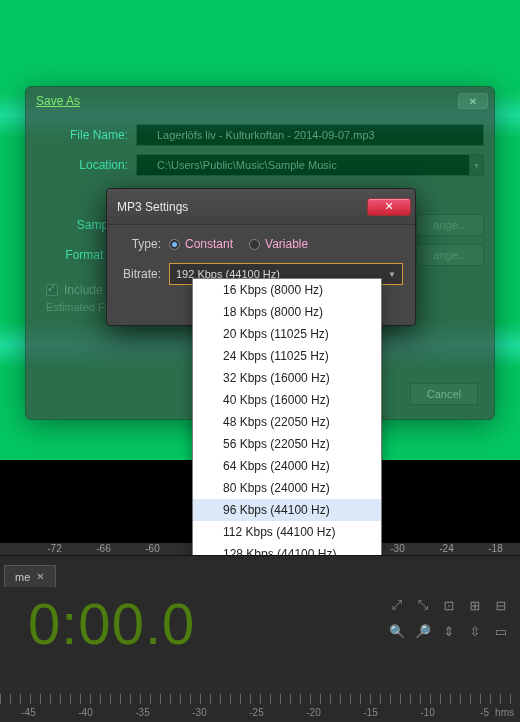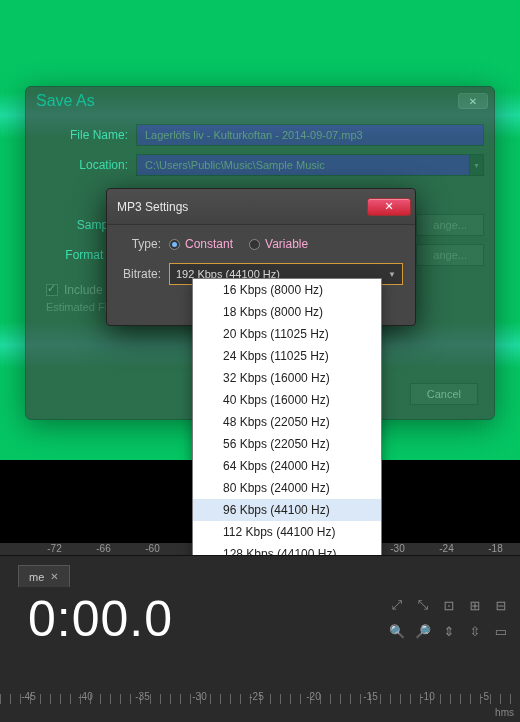--- a/index.html
+++ b/index.html
@@ -26,43 +26,43 @@
 
   .timeline-area {
     position: absolute; left:0; right:0; top: 555px; height: 167px;
     background: #2a2a2a;
     border-top: 1px solid #111;
   }
   .tab {
     position:absolute; top:565px; left:4px; height:22px; padding:0 10px;
     background:#3a3a3a; color:#ccc; font-size:11px; line-height:22px;
     border:1px solid #555; border-bottom:none;
-    display:flex; align-items:center; gap:6px;margin-left:14px;
+    display:flex; align-items:center; gap:6px;
   }
   .tab .x { color:#aaa; font-size:10px; cursor:pointer;}
   .ruler-top {
     position:absolute; top:543px; left:0; right:0; height:18px;
     background:#2f2f2f; color:#9a9a9a; font-size:10px;
     display:flex; padding-left:30px;
   }
   .ruler-top span{ width:56px; text-align:center; }
   .big-time {
     position:absolute; top:590px; left:28px;
-    color:#ffffff; font-size:50px; font-weight:300; letter-spacing:1px;
+    color:#4d7c0f; font-size:58px; font-weight:300; letter-spacing:1px;
     font-family:"Segoe UI Light","Segoe UI",sans-serif;
   }
   .ruler-bot {
     position:absolute; bottom:4px; left:0; right:0; height:30px;
     color:#888; font-size:10px;
   }
   .ruler-bot .ticks { position:absolute; bottom:14px; left:0; right:0; height:10px;
     background: repeating-linear-gradient(90deg,#666 0 1px,transparent 1px 10px),
                 repeating-linear-gradient(90deg,#888 0 1px,transparent 1px 50px);
   }
-  .ruler-bot .labels{position:absolute; bottom:16px; left:0; right:0; display:flex;}
+  .ruler-bot .labels{position:absolute; bottom:0; left:0; right:0; display:flex;}
   .ruler-bot .labels span{ width:57px; text-align:center;}
   .ruler-bot .hms { position:absolute; right:6px; bottom:0;}
   .tool-icons {
     position:absolute; top:596px; right:10px; display:flex; gap:6px;
     color:#888;
   }
   .tool-icons .row{display:flex; gap:8px; margin-bottom:8px;}
   .ico { width:18px;height:18px; display:inline-flex;align-items:center;justify-content:center;
     border:1px solid transparent; font-size:13px;}
 
@@ -72,31 +72,31 @@
     background:#414141; border:1px solid #2a2a2a; border-radius:6px;
     box-shadow:0 6px 30px rgba(0,0,0,.6);
     color:#bcbcbc; font-size:12px;
     padding-top:30px;
   }
   .dlg .titlebar{
     position:absolute; top:0; left:0; right:0; height:28px;
     display:flex; align-items:center; justify-content:space-between;
     padding:0 6px 0 10px;
   }
-  .dlg .titlebar .ttl{ color:#14b8a6; font-size:16px;}
+  .dlg .titlebar .ttl{ color:#bef264; font-size:12px;text-decoration:underline;}
   .dlg .close-pill{
     width:30px;height:16px;border-radius:3px;background:#5a5a5a;
     display:flex;align-items:center;justify-content:center;color:#ddd;font-size:10px;
     border:1px solid #6a6a6a;
   }
   .dlg .row{ display:flex; align-items:center; margin:6px 10px; height:24px;}
   .dlg .lbl{ width:100px; text-align:right; padding-right:8px; color:#5eead4;}
   .dlg input.txt, .dlg .fakeinput{
-    flex:1; height:22px; background:#4c1d95; border:1px solid #2a2a2a; color:#888;
-    padding:0 8px; font-size:11px;
+    flex:1; height:22px; background:#000000; border:1px solid #2a2a2a; color:#888;
+    padding:0 20px; font-size:11px;
   }
   .dlg .dd{ width:14px;height:22px;border:1px solid #2a2a2a;border-left:none;background:#333;
     display:flex;align-items:center;justify-content:center;color:#777;font-size:8px;}
   .dlg .btn{
     height:22px; padding:0 16px; background:#4a4a4a; border:1px solid #333; color:#aaa;
     font-size:11px; margin-left:10px;
   }
   .dlg .btn.dim{ color:#777;}
   .dlg .chk{ display:flex; align-items:center; gap:6px; margin:16px 20px 4px; color:#888;}
   .dlg .chk .box{width:12px;height:12px;border:1px solid #666;background:#3a3a3a;position:relative;}

